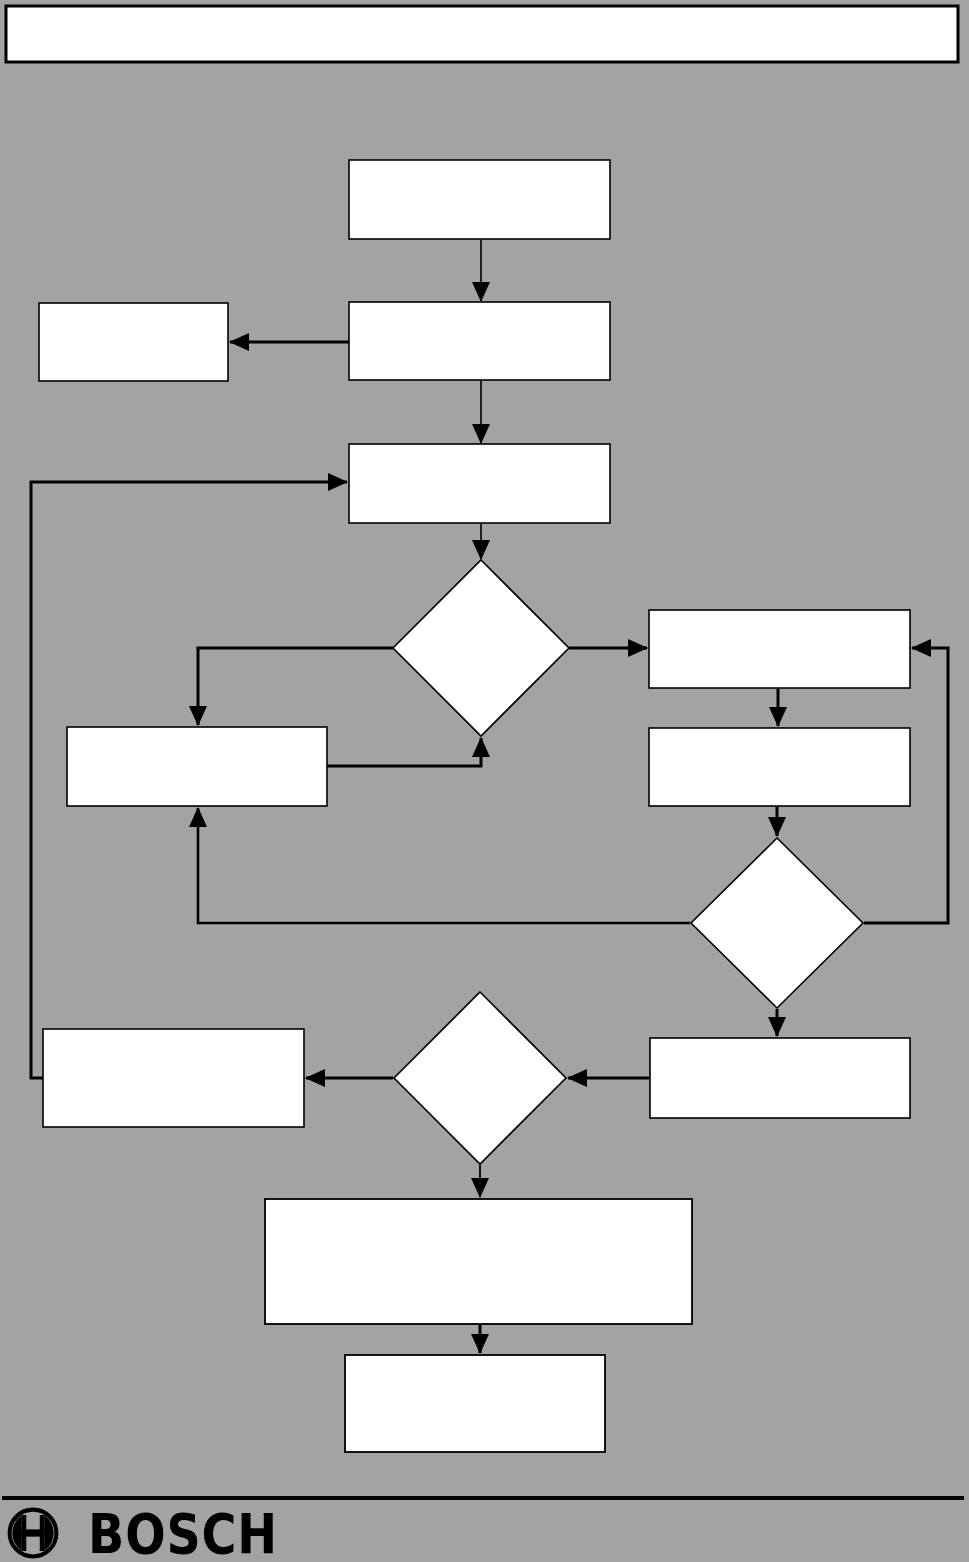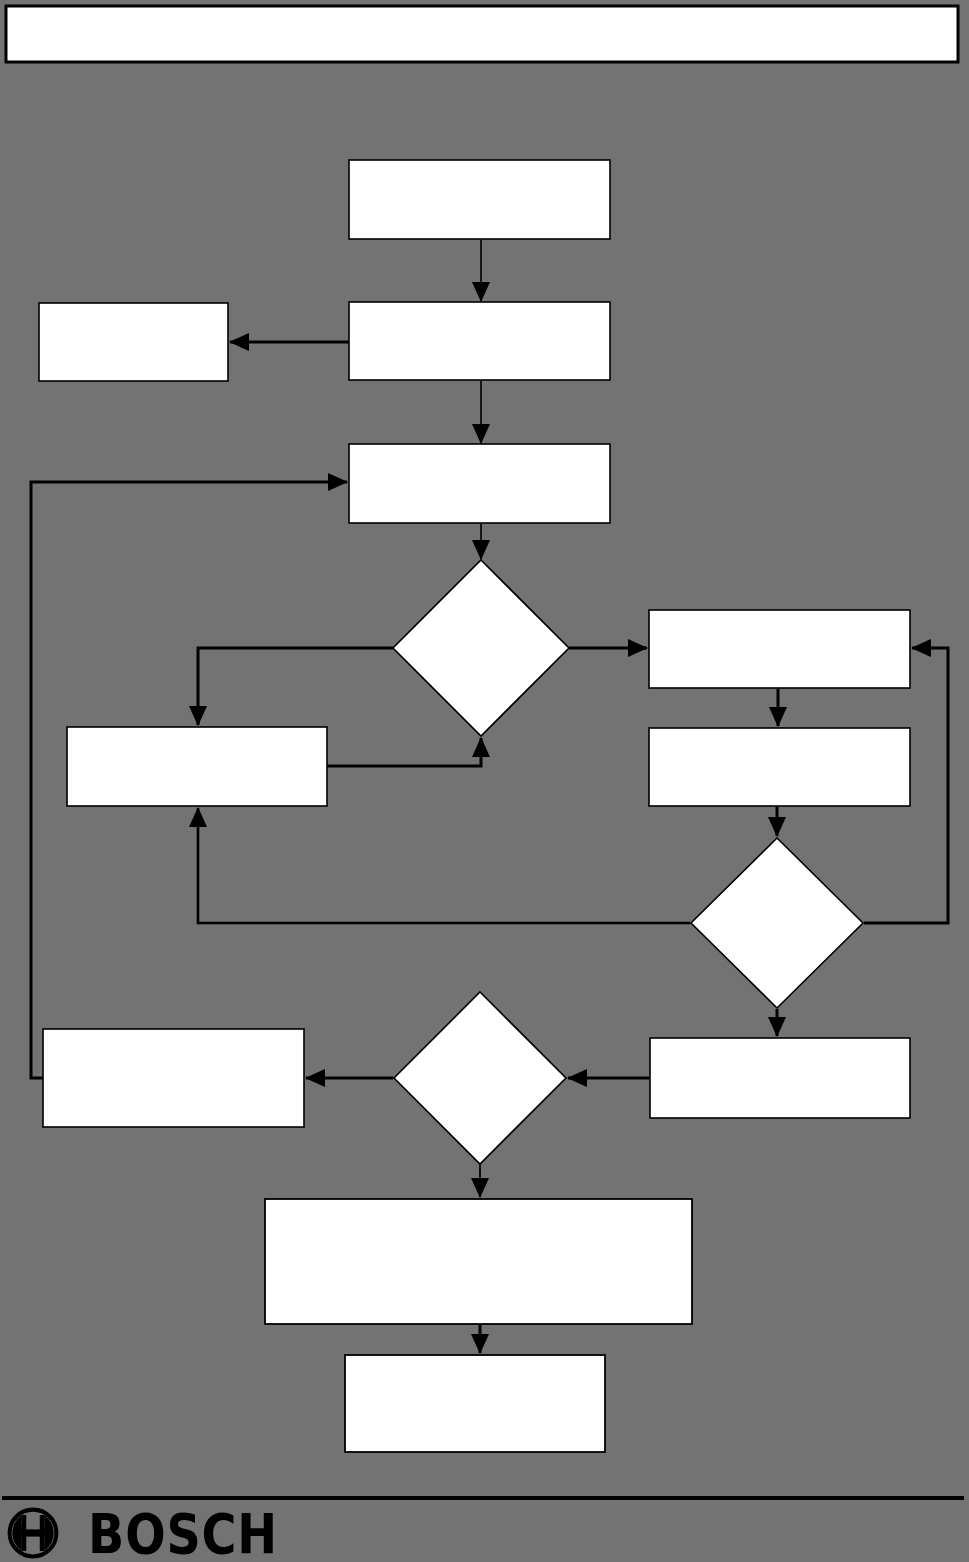--- a/index.html
+++ b/index.html
@@ -5,21 +5,21 @@
   html, body {
     margin: 0;
     padding: 0;
     background: #ffffff;
     font-family: "DejaVu Sans", sans-serif;
   }
   .page {
     position: relative;
     width: 969px;
     height: 1562px;
-    background: #737373;
+    background: #a3a3a3;
     overflow: hidden;
   }
   #flow {
     position: absolute;
     left: 0;
     top: 0;
   }
   .footer-rule {
     position: absolute;
     left: 2px;

